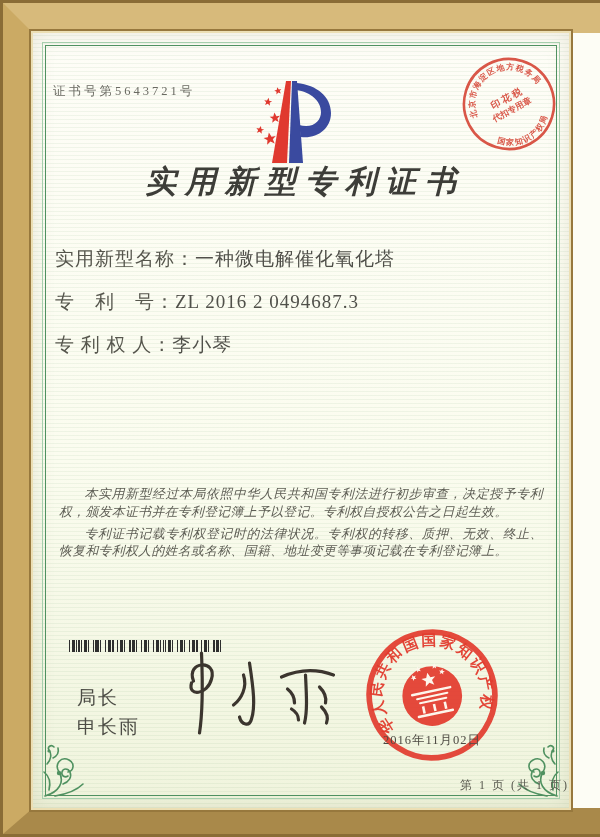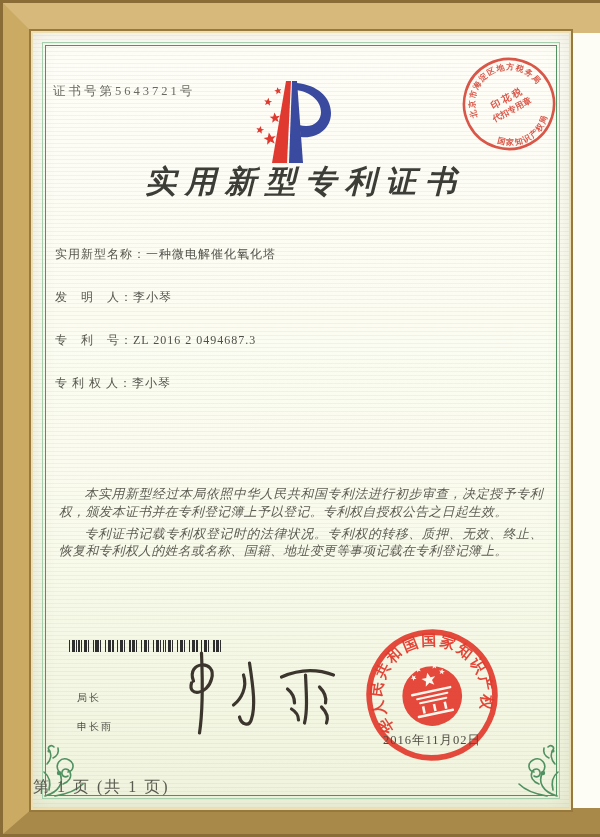--- a/index.html
+++ b/index.html
@@ -24,42 +24,42 @@
   .flourish.br{right:6px;bottom:6px;transform:scaleX(-1);}
   
   .cert-number{position:absolute;left:20px;top:50px;font-size:12.5px;color:#6a6a62;letter-spacing:3px;}
   .logo{position:absolute;left:218px;top:42px;width:94px;height:94px;}
   .tax-stamp{position:absolute;left:427px;top:22px;width:98px;height:98px;
              transform:rotate(-28deg);opacity:.92;}
   .title{position:absolute;left:0;top:124px;width:100%;text-align:center;margin:4px;
          font-size:31px;font-weight:bold;color:#3d3d38;letter-spacing:9px;font-style:italic;}
   
   .fields{position:absolute;left:22px;top:213px;width:492px;}
-  .field{height:43px;font-size:12px;color:#56564d;letter-spacing:1px;}
+  .field{height:43px;font-size:19px;color:#56564d;letter-spacing:1px;}
   .field .flabel{color:#56564d;}
   .field .fvalue{color:#50504a;}
   
   .paras{position:absolute;left:22px;top:449px;width:492px;
          font-size:12.8px;line-height:17.8px;color:#5d5d54;
          font-style:italic;text-align:justify;letter-spacing:.4px;}
   .paras p{margin:4px;text-indent:2em;}
   
   .barcode{position:absolute;left:36px;top:607px;width:154px;height:12px;
            background:
              repeating-linear-gradient(90deg,#2e2e2e 0 1.5px,transparent 1.5px 3px,#2e2e2e 3px 6px,transparent 6px 7.5px,#2e2e2e 7.5px 8.5px,transparent 8.5px 12px),
              repeating-linear-gradient(90deg,transparent 0 9px,#2e2e2e 9px 10.5px,transparent 10.5px 17px);}
-  .signer{position:absolute;left:44px;top:650px;font-size:10px;color:#4c4c45;
+  .signer{position:absolute;left:44px;top:650px;font-size:19px;color:#4c4c45;
           line-height:29px;letter-spacing:2px;font-family:"Liberation Sans","DejaVu Sans",sans-serif;}
   .signature{position:absolute;left:130px;top:614px;width:185px;height:100px;color:#3b352e;}
   .seal{position:absolute;left:330px;top:593px;width:138px;height:138px;}
   .seal svg{transform:rotate(-12deg);}
   .seal-date{position:absolute;left:8px;top:106px;width:122px;text-align:center;
              font-size:12.5px;color:#4d4a42;letter-spacing:1px;font-style:normal;}
-  .footer{position:absolute;left:0;top:744px;width:100%;text-align:left;
-          font-size:16px;color:#5a5a50;letter-spacing:2px;}
+  .footer{position:absolute;left:0;top:744px;width:100%;text-align:right;
+          font-size:12px;color:#5a5a50;letter-spacing:2px;}
 </style>
 </head>
 <body>
 
 <div class="photo">
   <div class="frame-rim"></div>
   <div class="frame"></div>
 
   <div class="paper">
 
@@ -121,23 +121,20 @@
       <text x="49" y="58" text-anchor="middle" fill="#d6493a" font-size="8.5" font-weight="bold">代扣专用章</text>
     </svg>
 
     <h1 class="title">实用新型专利证书</h1>
 
     <div class="fields">
       <div class="field">
         <span class="flabel">实用新型名称：</span><span class="fvalue">一种微电解催化氧化塔</span>
       </div>
       <div class="field">
-        <span class="flabel">发　明　人：</span><span class="fvalue">李小琴</span>
-      </div>
-      <div class="field">
         <span class="flabel">专　利　号：</span><span class="fvalue">ZL 2016 2 0494687.3</span>
       </div>
       <div class="field">
         <span class="flabel">专 利 权 人：</span><span class="fvalue">李小琴</span>
       </div>
     </div>
 
     <div class="paras">
       <p>本实用新型经过本局依照中华人民共和国专利法进行初步审查，决定授予专利权，颁发本证书并在专利登记簿上予以登记。专利权自授权公告之日起生效。</p>
       <p>专利证书记载专利权登记时的法律状况。专利权的转移、质押、无效、终止、恢复和专利权人的姓名或名称、国籍、地址变更等事项记载在专利登记簿上。</p>

